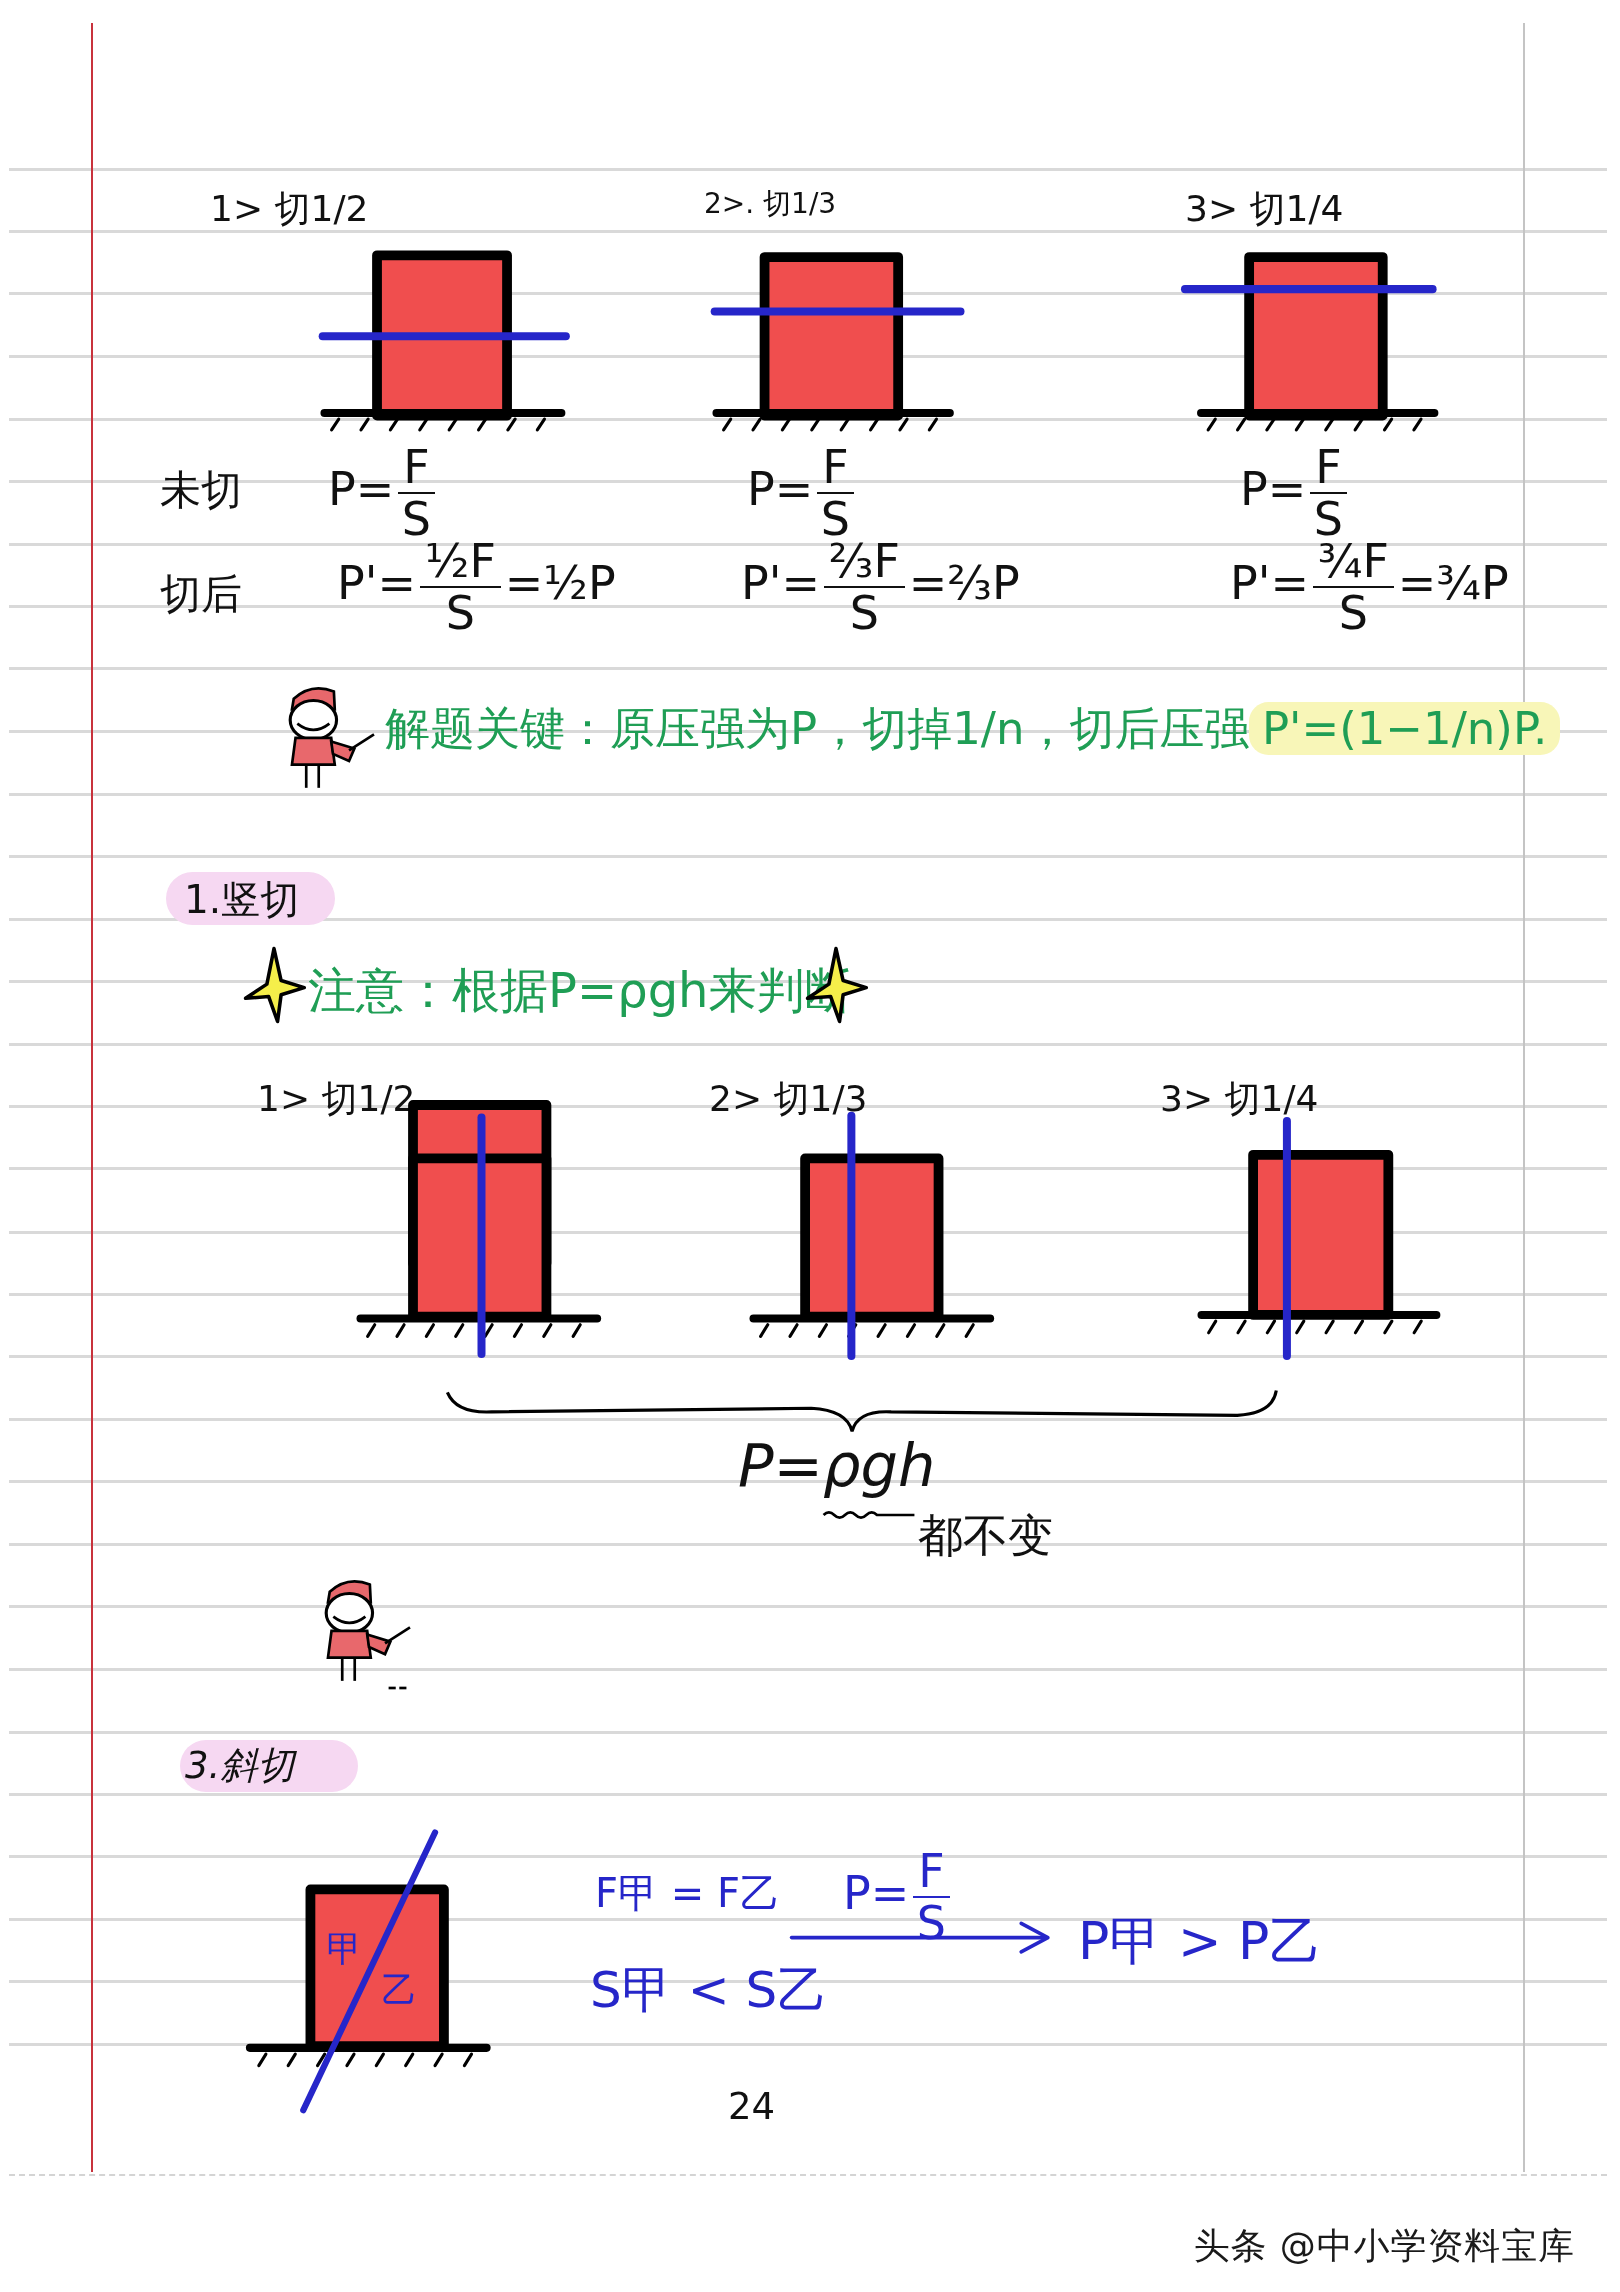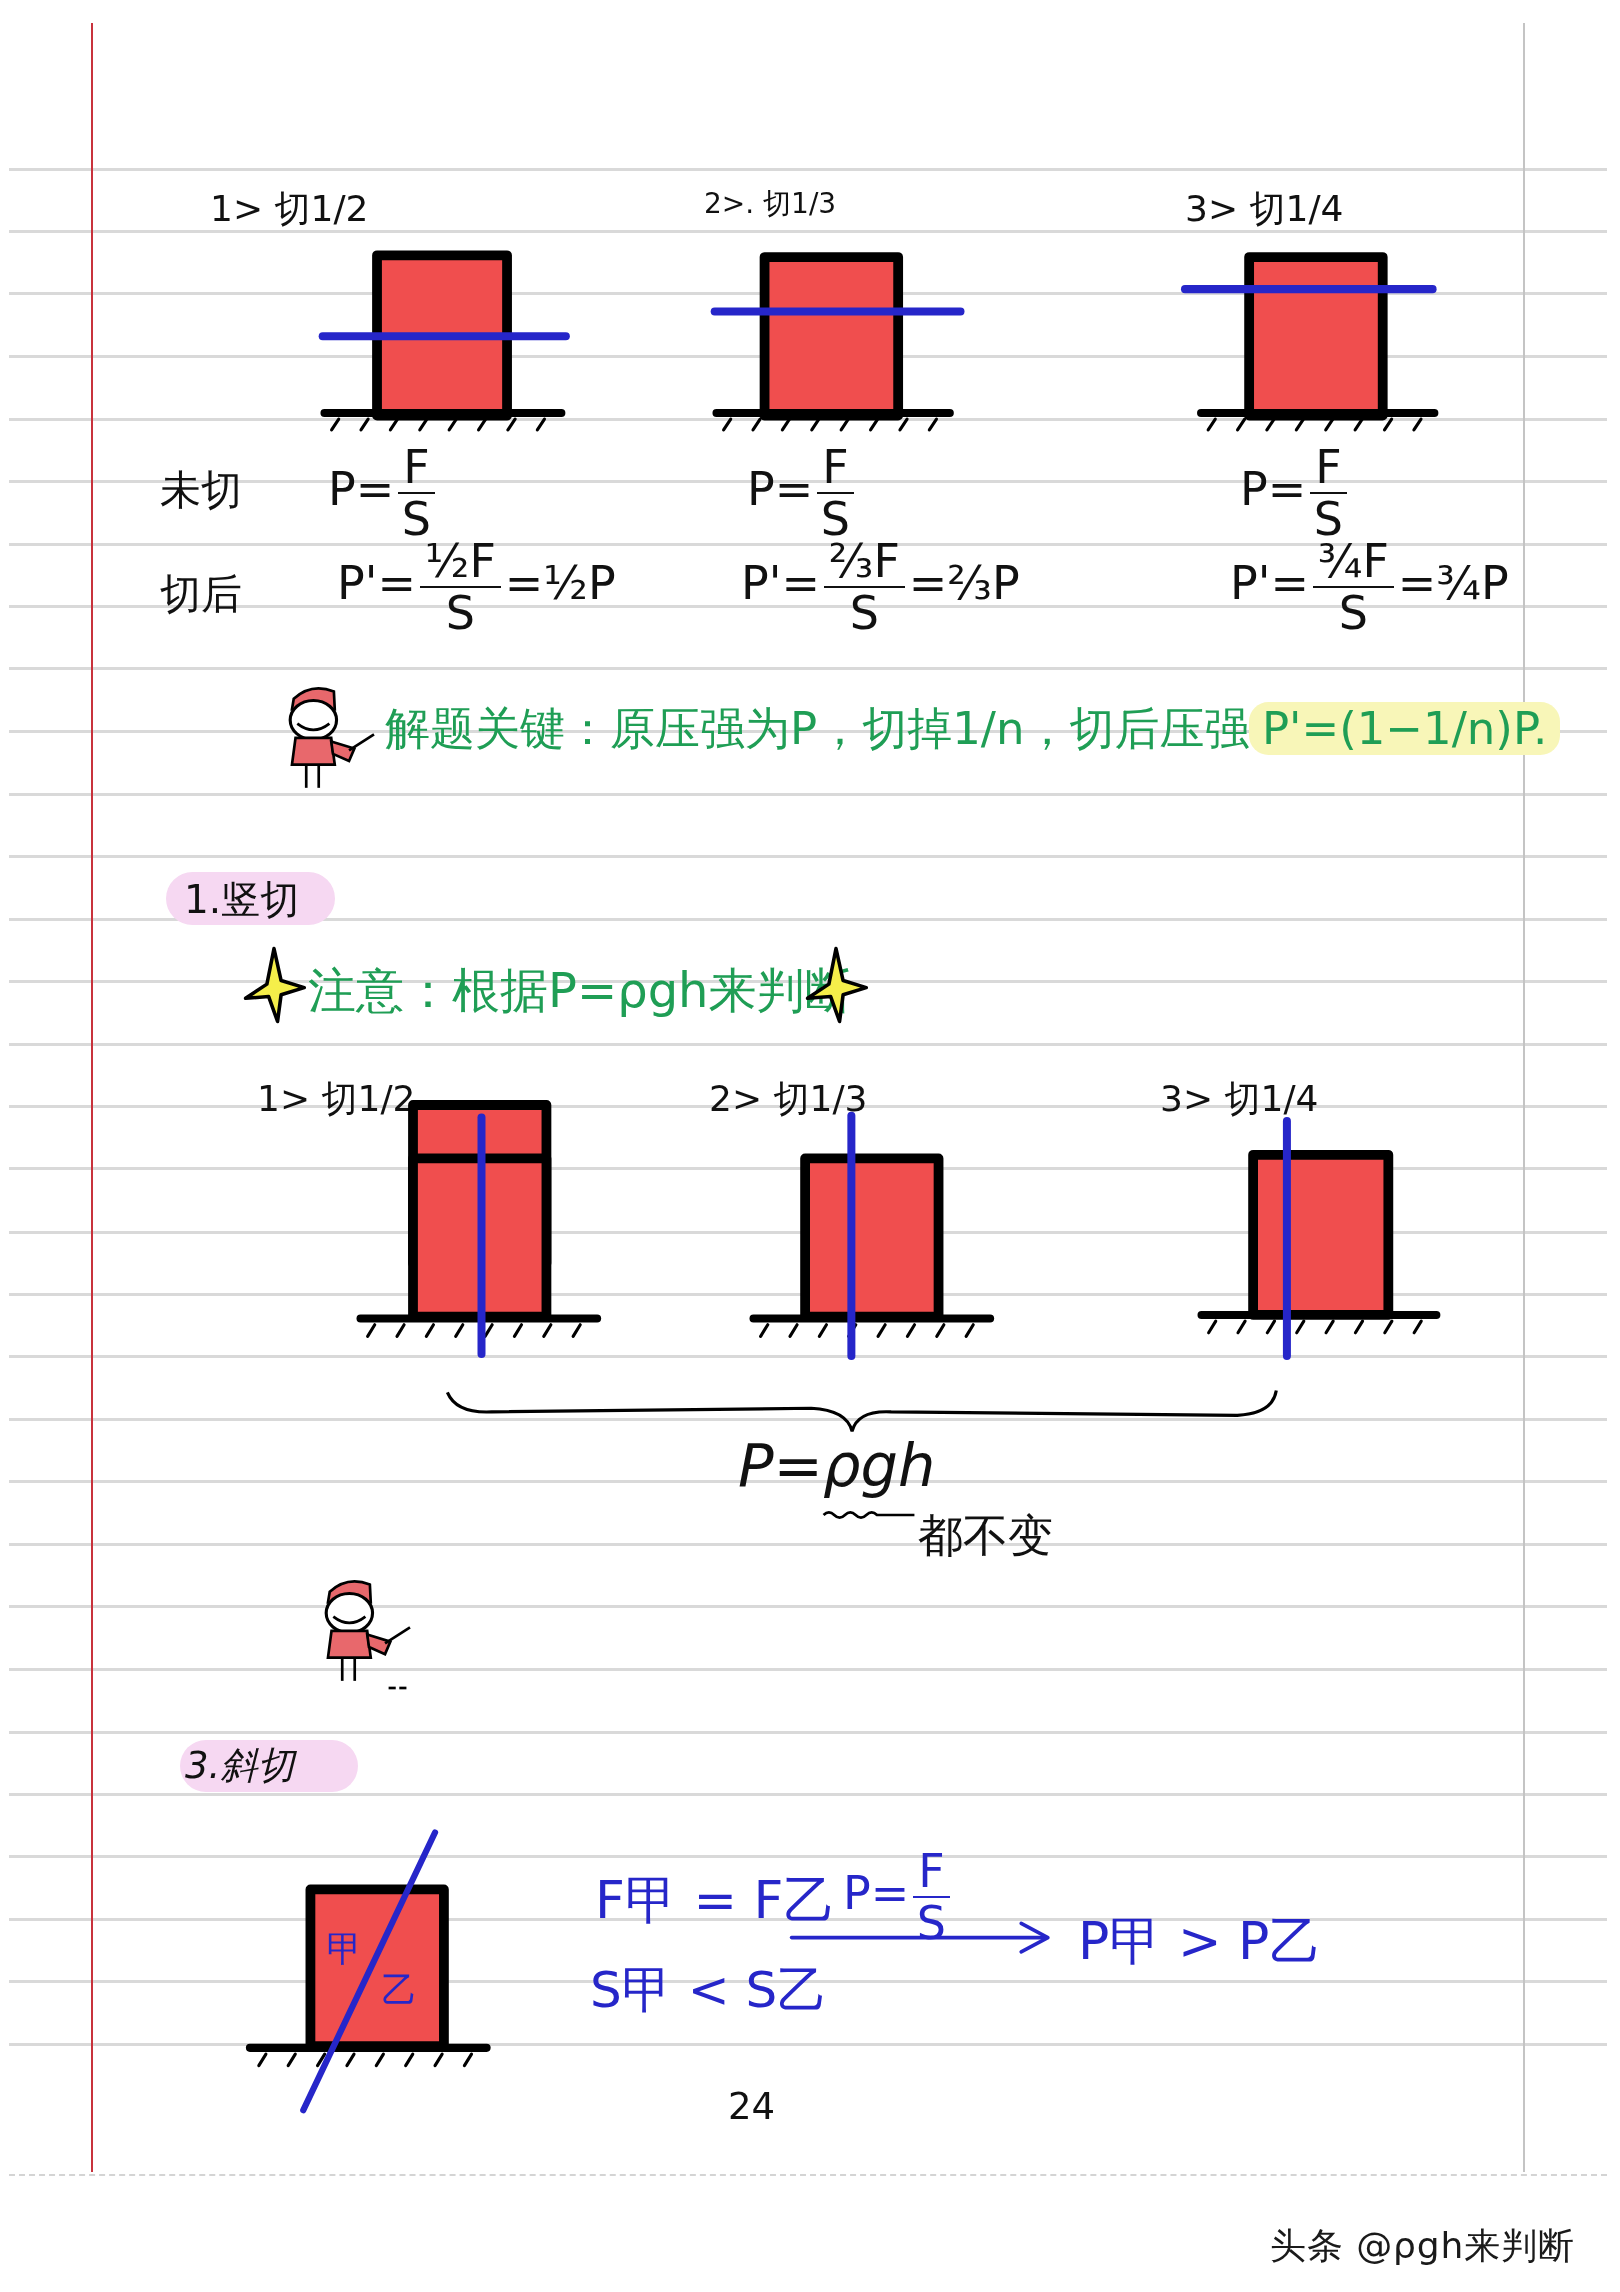--- a/index.html
+++ b/index.html
@@ -273,30 +273,30 @@
       <line x1="160" y1="255" x2="152" y2="268"></line>
         <line x1="193" y1="255" x2="185" y2="268"></line>
       <line x1="226" y1="255" x2="218" y2="268"></line>
         <line x1="259" y1="255" x2="251" y2="268"></line>
     </g>
     <line x1="218" y1="6" x2="70" y2="318" stroke="#2626C9" stroke-width="7" stroke-linecap="round"></line>
     <text x="96" y="150" font-size="40" fill="#2626C9" font-family="DejaVu Sans, sans-serif">甲</text>
     <text x="158" y="196" font-size="40" fill="#2626C9" font-family="DejaVu Sans, sans-serif">乙</text>
   </svg>
 
-  <div class="hand blue" style="left:595px;top:1866px;font-size:52px;">F甲 = F乙</div>
+  <div class="hand blue" style="left:595px;top:1866px;font-size:40px;">F甲 = F乙</div>
   <div class="hand blue" style="left:590px;top:1957px;font-size:50px;">S甲 &lt; S乙</div>
   <div class="hand blue" style="left:843px;top:1848px;font-size:46px;">
     <span>P=</span><span class="frac">
         <span class="num">F</span>
         <span class="den">S</span>
       </span>
   </div>
   <svg class="fig" style="left:788px;top:1916px;" width="267" height="45" viewBox="0 0 300 50">
     <line x1="4" y1="24" x2="290" y2="24" stroke="#2626C9" stroke-width="4" stroke-linecap="round"></line>
     <path d="M262 8 L292 24 L262 40" fill="none" stroke="#2626C9" stroke-width="4" stroke-linecap="round" stroke-linejoin="round"></path>
   </svg>
   <div class="hand blue" style="left:1078px;top:1907px;font-size:52px;">P甲 &gt; P乙</div>
 
   <div class="hand" style="left:728px;top:2085px;font-size:37px;">24</div>
-  <div class="watermark">头条 @ρgh来判断</div>
+  <div class="watermark">头条 @中小学资料宝库</div>
 </div>
 
 
 </body></html>

